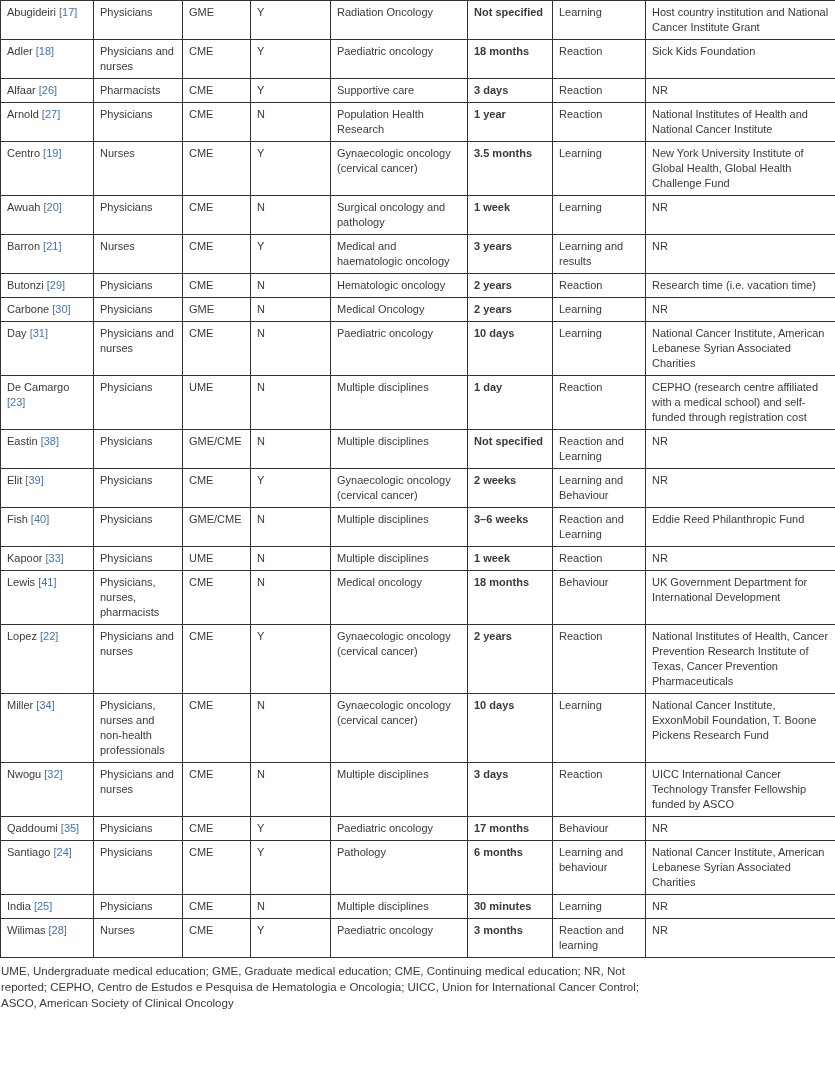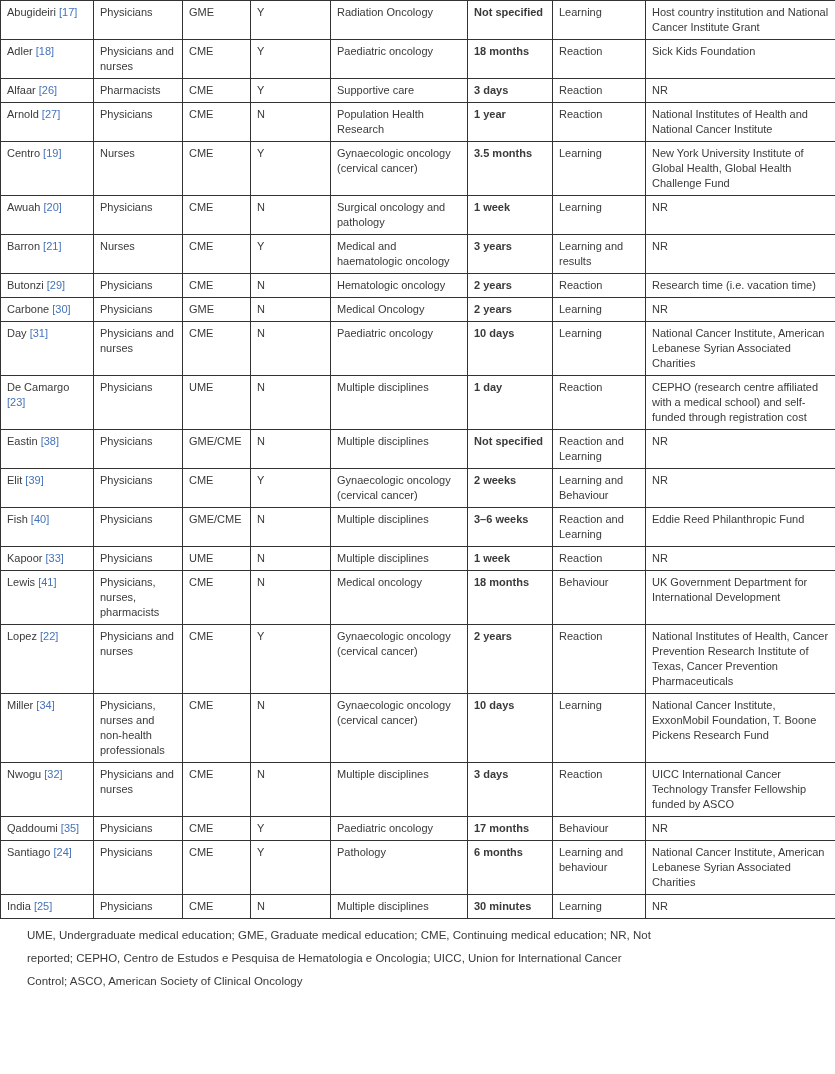--- a/index.html
+++ b/index.html
@@ -37,24 +37,23 @@
   col.c-funding    { width: 190px; }
   
   td[data-name="profession-cell"] { padding-right: 10px; }
   td[data-name="duration-cell"]   { padding-right: 18px; font-weight: bold; }
   td[data-name="funding-cell"]    { padding-right: 12px; }
   .cite {
     color: #4472b8;
   }
   .footnote {
     font-size: 11.5px;
-    line-height: 23px;
+    line-height: 16px;
     color: #3a3a3a;
     padding: 5px 2px 8px 1px;
-    margin-left: 26px;
   }
 </style>
 </head>
 <body>
 
 <div class="page" data-name="page">
   <table class="studies" data-name="studies-table">
     <colgroup>
       <col class="c-author">
       <col class="c-profession">
@@ -279,16 +278,26 @@
         <tr data-name="table-row">
           <td data-name="author-cell"><span data-name="author-name">India</span> <span class="cite" data-name="citation-link">[25]</span></td>
           <td data-name="profession-cell">Physicians</td>
           <td data-name="education-cell">CME</td>
           <td data-name="local-trainer-cell">N</td>
           <td data-name="discipline-cell">Multiple disciplines</td>
           <td data-name="duration-cell">30 minutes</td>
           <td data-name="outcome-cell">Learning</td>
           <td data-name="funding-cell">NR</td>
         </tr>
+        <tr data-name="table-row">
+          <td data-name="author-cell"><span data-name="author-name">Wilimas</span> <span class="cite" data-name="citation-link">[28]</span></td>
+          <td data-name="profession-cell">Nurses</td>
+          <td data-name="education-cell">CME</td>
+          <td data-name="local-trainer-cell">Y</td>
+          <td data-name="discipline-cell">Paediatric oncology</td>
+          <td data-name="duration-cell">3 months</td>
+          <td data-name="outcome-cell">Reaction and learning</td>
+          <td data-name="funding-cell">NR</td>
+        </tr>
       </tbody>
   </table>
   <div class="footnote" data-name="table-footnote">UME, Undergraduate medical education; GME, Graduate medical education; CME, Continuing medical education; NR, Not reported; CEPHO, Centro de Estudos e Pesquisa de Hematologia e Oncologia; UICC, Union for International Cancer Control; ASCO, American Society of Clinical Oncology</div>
 </div>
 
 </body></html>

